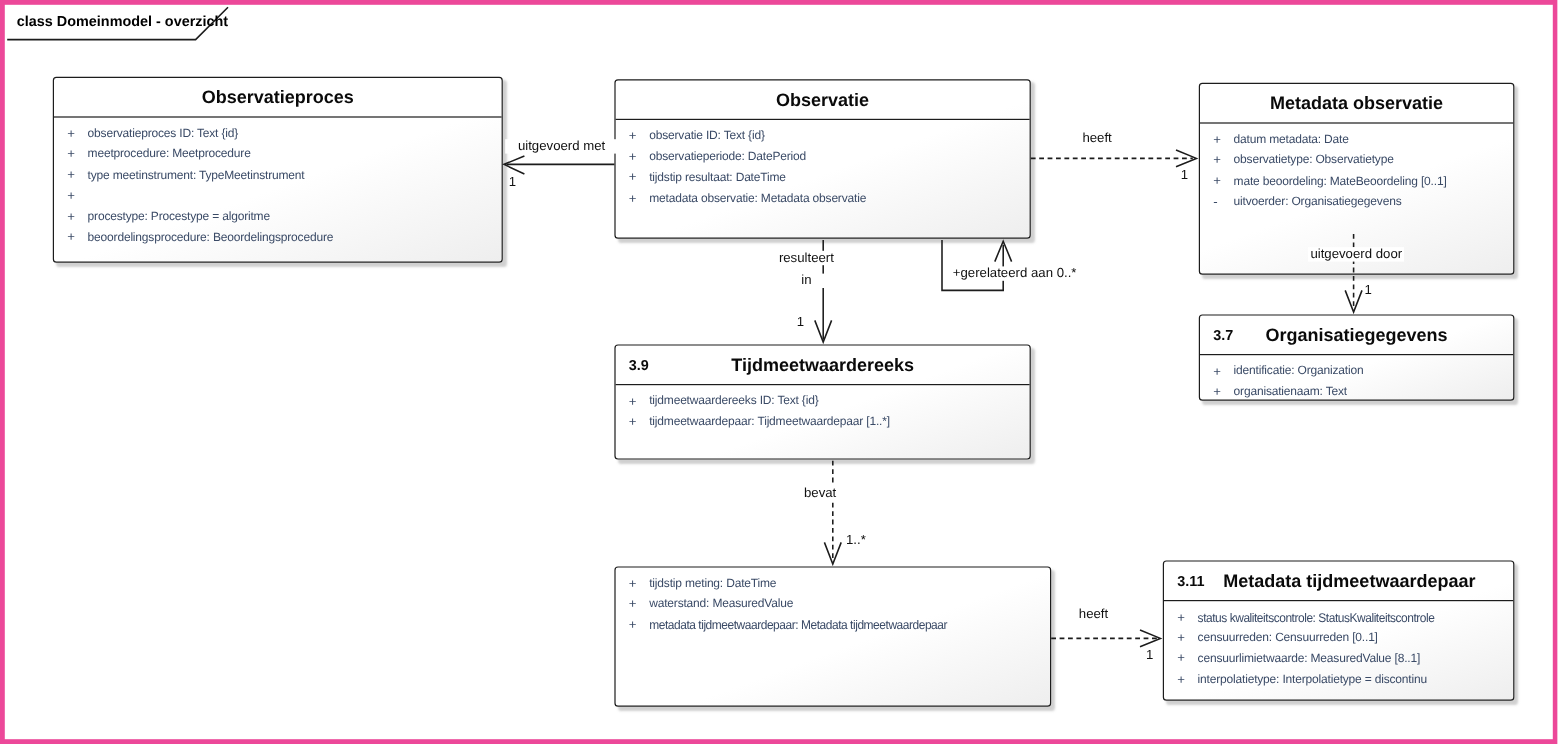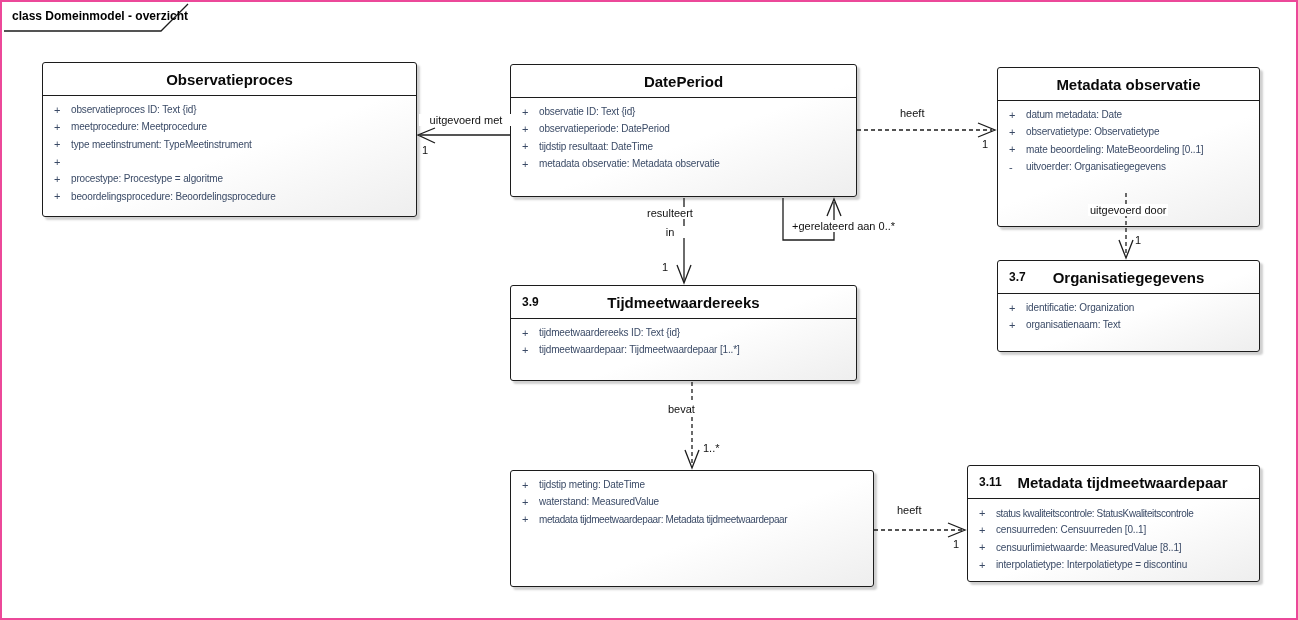--- a/index.html
+++ b/index.html
@@ -1,18 +1,18 @@
 <!DOCTYPE html>
 <html><head>
 <meta charset="utf-8">
 <style>
   html,body{margin:0;padding:0;background:#ffffff;}
   #canvas{
     position:relative;width:1298px;height:620px;background:#ffffff;
-    border:2px solid #ec4899;box-sizing:border-box;overflow:hidden;
+    border:4px solid #ec4899;box-sizing:border-box;overflow:hidden;
     font-family:"Liberation Sans","DejaVu Sans",sans-serif;
   }
   
   #frame-title{
     position:absolute;left:10px;top:7px;font-size:12px;font-weight:bold;color:#000;
     z-index:6;white-space:nowrap;
   }
   
   .uml-class{
     position:absolute;background:linear-gradient(160deg,#ffffff 55%,#eeeeee 100%);
@@ -79,21 +79,21 @@
         </div>
       <div class="row">
           <span class="vis">+</span>
           <span class="atext">beoordelingsprocedure: Beoordelingsprocedure</span>
         </div>
     </div>
   </div>
 
   <div class="uml-class" style="left:508px;top:62px;width:347px;height:133px;">
     <div class="hdr">
-      <span class="cls-title">DatePeriod</span>
+      <span class="cls-title">Observatie</span>
     </div>
     <div class="attrs">
       <div class="row">
           <span class="vis">+</span>
           <span class="atext">observatie ID: Text {id}</span>
         </div>
       <div class="row">
           <span class="vis">+</span>
           <span class="atext">observatieperiode: DatePeriod</span>
         </div>
@@ -125,21 +125,21 @@
           <span class="vis">+</span>
           <span class="atext">mate beoordeling: MateBeoordeling [0..1]</span>
         </div>
       <div class="row">
           <span class="vis">-</span>
           <span class="atext">uitvoerder: Organisatiegegevens</span>
         </div>
     </div>
   </div>
 
-  <div class="uml-class" style="left:995px;top:258px;width:263px;height:92px;">
+  <div class="uml-class" style="left:995px;top:258px;width:263px;height:72px;">
     <div class="hdr">
       <span class="cls-num">3.7</span>
       <span class="cls-title">Organisatiegegevens</span>
     </div>
     <div class="attrs">
       <div class="row">
           <span class="vis">+</span>
           <span class="atext">identificatie: Organization</span>
         </div>
       <div class="row">

